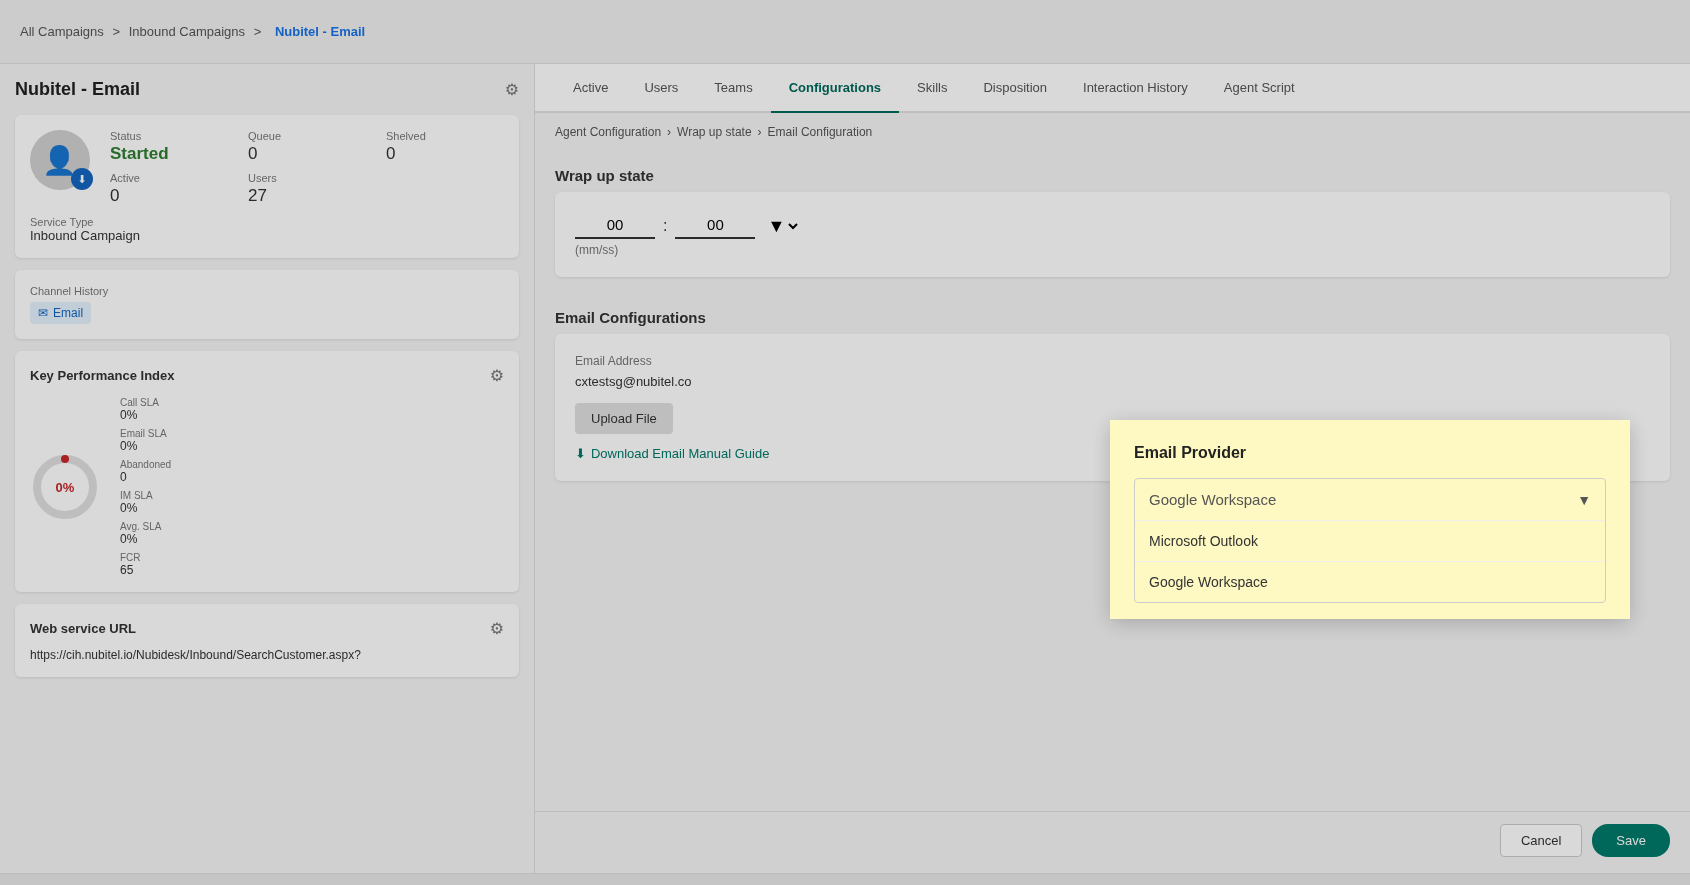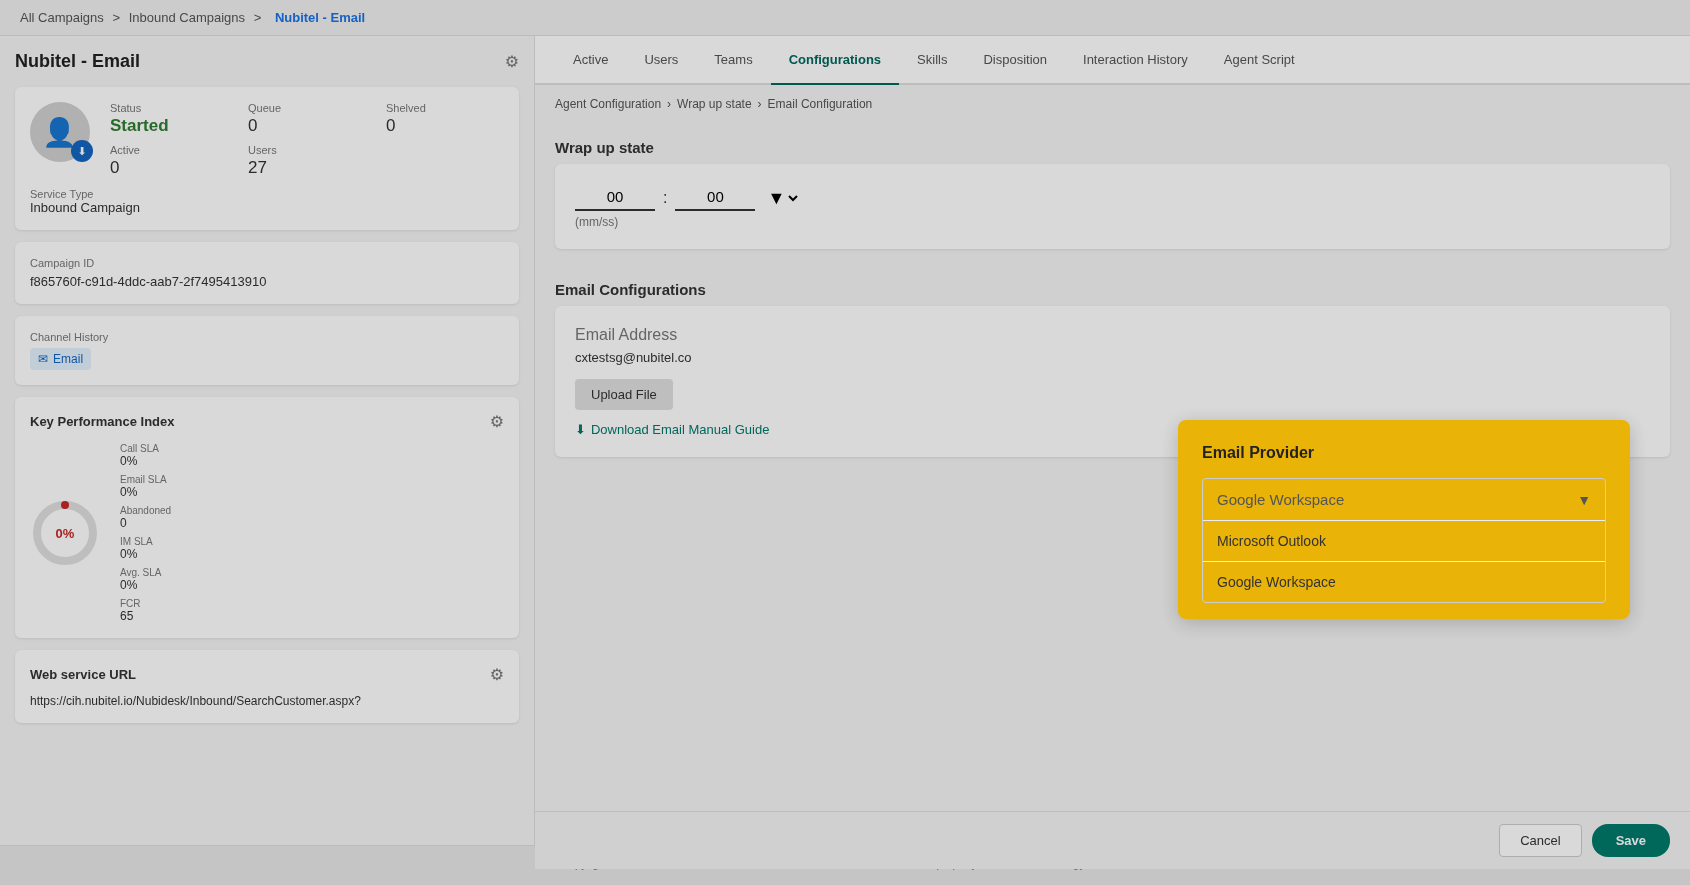--- a/index.html
+++ b/index.html
@@ -1,20 +1,20 @@
 <!DOCTYPE html>
 <html><head>
   <meta charset="utf-8">
   <style>
     * { box-sizing: border-box; margin: 0; padding: 0; }
     body { font-family: Arial, sans-serif; background: #e8e8e8; color: #333; font-size: 13px; }
 
     
     .breadcrumb {
-      padding: 10px 20px;
+      padding: 24px 20px;
       font-size: 13px;
       color: #555;
       background: #f0f0f0;
       border-bottom: 1px solid #ddd;
     }
     .breadcrumb a { color: #555; text-decoration: none; }
     .breadcrumb .active-crumb { color: #1a73e8; font-weight: bold; }
     .breadcrumb span { margin: 0 5px; }
 
     
@@ -188,42 +188,42 @@
     .time-dropdown {
       background: transparent; border: none; outline: none; cursor: pointer; font-size: 18px;
     }
     .time-format { font-size: 12px; color: #777; margin-top: 4px; }
 
     
     .email-section {
       background: #fff; border-radius: 6px; padding: 20px; margin-bottom: 16px;
       box-shadow: 0 1px 3px rgba(0,0,0,0.1);
     }
-    .field-label { font-size: 16px; color: #777; margin-bottom: 6px; }
+    .field-label { font-size: 12px; color: #777; margin-bottom: 6px; }
     .field-value { font-size: 13px; color: #333; margin-bottom: 14px; }
     .upload-btn {
       display: inline-block; padding: 8px 16px; background: #e0e0e0; border: none;
       border-radius: 4px; cursor: pointer; font-size: 13px; color: #333;
       margin-bottom: 12px;
     }
     .download-link {
       display: flex; align-items: center; gap: 5px; color: #00796b;
       font-size: 13px; text-decoration: none; cursor: pointer;
     }
 
     
     .modal-overlay {
       position: fixed; top: 0; left: 0; right: 0; bottom: 0;
       background: rgba(0,0,0,0.15);
       display: flex; align-items: center; justify-content: flex-end;
       padding-right: 80px;
     }
     .modal-box {
-      background: #eab308; border-radius: 8px;
-      width: 452px;
+      background: #fef9c3; border-radius: 0;
+      width: 520px;
       box-shadow: 0 4px 20px rgba(0,0,0,0.2);
       padding: 24px 24px 16px;
       position: absolute;
       top: 420px;
       right: 60px;
     }
     .modal-title { font-size: 16px; font-weight: bold; margin-bottom: 16px; color: #222; }
     .modal-select-wrapper {
       border: 1px solid #ccc; border-radius: 4px; padding: 0;
       margin-bottom: 0;
@@ -249,21 +249,21 @@
       background: #f5f5f5;
       border-top: 1px solid #ddd;
     }
     .btn-cancel {
       padding: 8px 20px; background: #fff; border: 1px solid #ccc;
       border-radius: 4px; cursor: pointer; font-size: 13px; color: #333;
     }
     .btn-save {
       padding: 8px 24px; background: #00796b; border: none;
       border-radius: 16px; cursor: pointer; font-size: 13px; color: #fff;
-      font-weight: bold;
+      font-weight: normal;
     }
 
     
     .page-footer {
       text-align: center; padding: 12px; font-size: 11px; color: #777;
       background: #e8e8e8; border-top: 1px solid #ddd;
     }
 
     
     .gear-icon { font-size: 16px; color: #777; cursor: pointer; }
@@ -321,24 +321,20 @@
             <div class="stat-value">27</div>
           </div>
         </div>
       </div>
       <div class="service-type-section">
         <div class="service-type-label">Service Type</div>
         <div class="service-type-value">Inbound Campaign</div>
       </div>
     </div>
 
-    <div class="info-card">
-      <div class="info-card-label">Campaign ID</div>
-      <div class="info-card-value">f865760f-c91d-4ddc-aab7-2f7495413910</div>
-    </div>
 
     <div class="info-card">
       <div class="info-card-label">Channel History</div>
       <span class="channel-tag">
         <span>✉</span>
         <span>Email</span>
       </span>
     </div>
 
     <div class="kpi-card">

